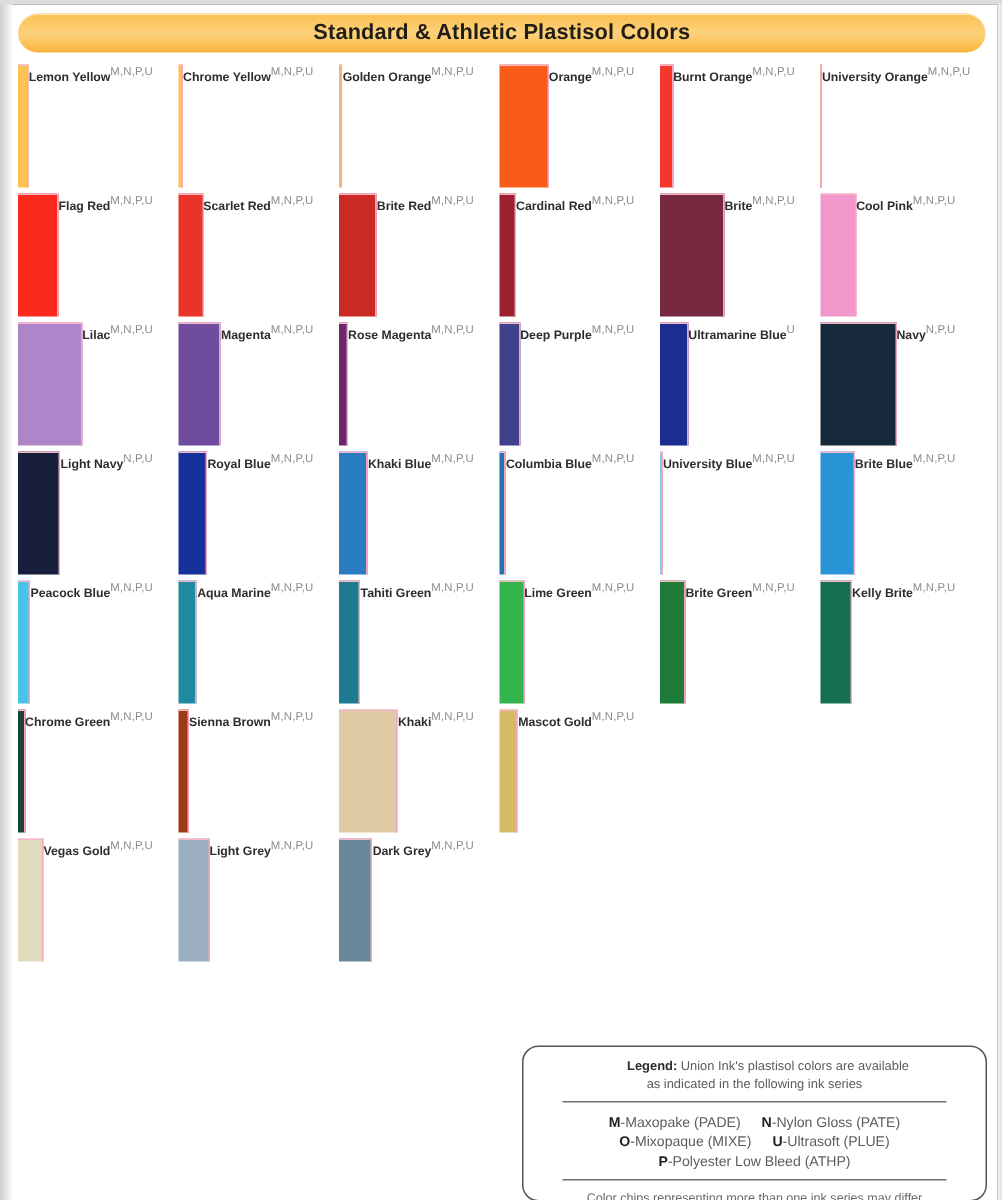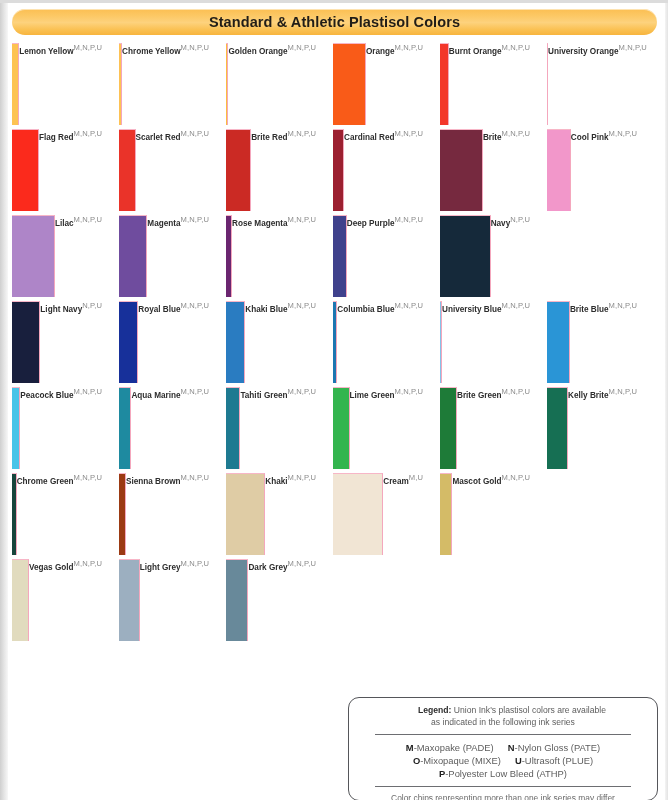--- a/index.html
+++ b/index.html
@@ -275,20 +275,25 @@
           <div class="swatch thin-top" style="background-color: rgb(107, 38, 112);"></div>
           <div class="chip-name">Rose Magenta</div>
           <div class="chip-codes">M,N,P,U</div>
         </div>
         <div class="chip">
           <div class="swatch thin-top" style="background-color: rgb(63, 65, 140);"></div>
           <div class="chip-name">Deep Purple</div>
           <div class="chip-codes">M,N,P,U</div>
         </div>
         <div class="chip">
+          <div class="swatch thin-top" style="background-color: rgb(28, 45, 146);"></div>
+          <div class="chip-name">Ultramarine Blue</div>
+          <div class="chip-codes">U</div>
+        </div>
+        <div class="chip">
           <div class="swatch thin-top" style="background-color: rgb(21, 41, 58);"></div>
           <div class="chip-name">Navy</div>
           <div class="chip-codes">N,P,U</div>
         </div>
       </div>
 
       <div class="row">
         <div class="chip">
           <div class="swatch thin-top" style="background-color: rgb(24, 31, 61);"></div>
           <div class="chip-name">Light Navy</div>
@@ -362,25 +367,20 @@
         </div>
         <div class="chip">
           <div class="swatch thin-top" style="background-color: rgb(155, 58, 19);"></div>
           <div class="chip-name">Sienna Brown</div>
           <div class="chip-codes">M,N,P,U</div>
         </div>
         <div class="chip">
           <div class="swatch thin-top" style="background-color: rgb(223, 204, 165);"></div>
           <div class="chip-name">Khaki</div>
           <div class="chip-codes">M,N,P,U</div>
-        </div>
-        <div class="chip">
-          <div class="swatch thin-top" style="background-color: rgb(241, 229, 212);"></div>
-          <div class="chip-name">Cream</div>
-          <div class="chip-codes">M,U</div>
         </div>
         <div class="chip">
           <div class="swatch thin-top" style="background-color: rgb(212, 187, 103);"></div>
           <div class="chip-name">Mascot Gold</div>
           <div class="chip-codes">M,N,P,U</div>
         </div>
       </div>
 
       <div class="row">
         <div class="chip">

